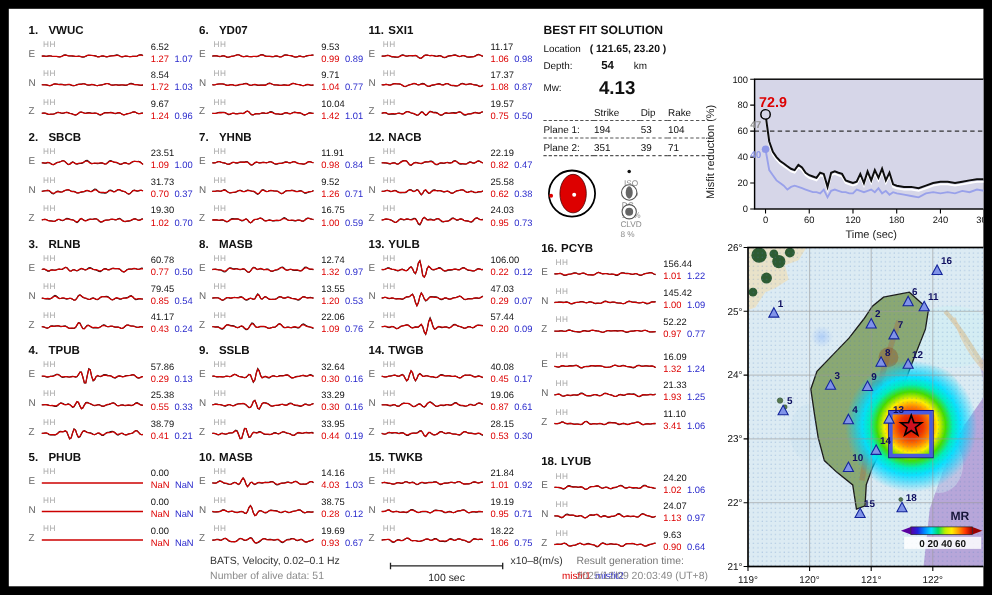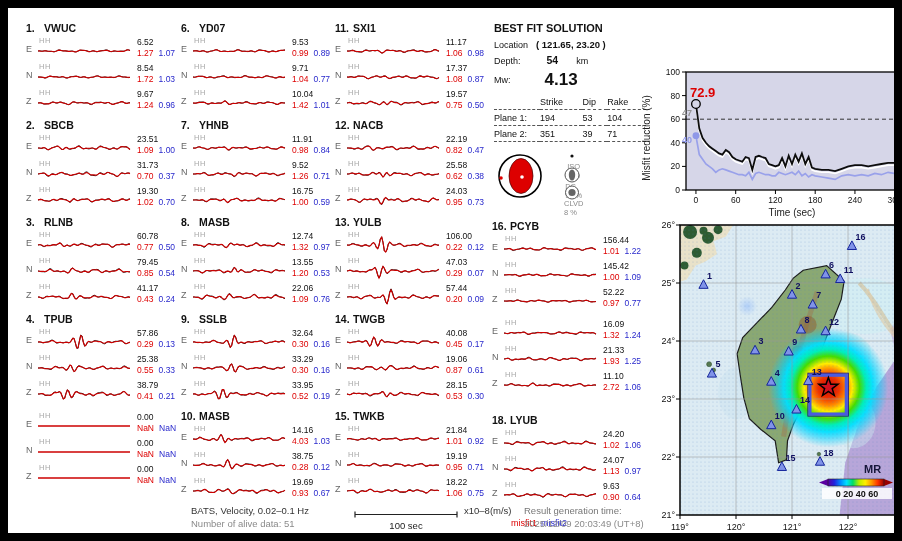--- a/index.html
+++ b/index.html
@@ -175,20 +175,21 @@
           <span class="comp">Z</span>
           <svg width="99" height="26" class="wv">
             <path d="M1.0,16.0L2.3,16.0L3.7,15.7L5.0,15.6L6.3,16.2L7.7,17.2L9.0,17.5L10.3,17.3L11.7,17.2L13.0,17.3L14.3,16.8L15.7,15.5L17.0,14.3L18.3,14.0L19.7,14.5L21.0,14.4L22.3,13.8L23.7,14.6L25.0,17.9L26.3,21.0L27.7,20.1L29.0,15.3L30.3,11.8L31.7,12.9L33.0,17.1L34.3,19.8L35.7,19.2L37.0,16.5L38.3,14.2L39.7,13.5L41.0,14.2L42.3,14.9L43.7,15.2L45.0,15.4L46.3,15.9L47.7,16.8L49.0,17.2L50.3,16.6L51.7,15.9L53.0,15.9L54.3,16.9L55.7,17.9L57.0,17.8L58.3,16.6L59.7,15.4L61.0,14.9L62.3,14.7L63.7,14.4L65.0,14.1L66.3,14.4L67.7,15.6L69.0,17.1L70.3,17.5L71.7,16.9L73.0,16.0L74.3,16.0L75.7,16.7L77.0,17.3L78.3,17.1L79.7,16.6L81.0,16.2L82.3,16.1L83.7,15.6L85.0,14.5L86.3,13.5L87.7,13.6L89.0,15.0L90.3,16.6L91.7,17.2L93.0,16.9" stroke="#151515" stroke-width="1" fill="none"></path>
             <path d="M1.0,16.0L2.3,16.0L3.7,15.7L5.0,15.5L6.3,15.9L7.7,16.8L9.0,17.1L10.3,17.1L11.7,17.2L13.0,17.3L14.3,16.9L15.7,15.8L17.0,14.7L18.3,14.4L19.7,14.6L21.0,14.2L22.3,13.6L23.7,14.5L25.0,17.8L26.3,20.9L27.7,20.1L29.0,15.6L30.3,12.2L31.7,13.2L33.0,17.0L34.3,19.4L35.7,18.6L37.0,16.1L38.3,14.1L39.7,13.7L41.0,14.4L42.3,15.2L43.7,15.6L45.0,15.8L46.3,16.3L47.7,16.9L49.0,17.1L50.3,16.5L51.7,15.7L53.0,15.6L54.3,16.4L55.7,17.3L57.0,17.3L58.3,16.6L59.7,15.7L61.0,15.4L62.3,15.3L63.7,15.0L65.0,14.6L66.3,14.7L67.7,15.5L69.0,16.6L70.3,16.9L71.7,16.5L73.0,15.9L74.3,16.0L75.7,16.8L77.0,17.4L78.3,17.3L79.7,16.7L81.0,16.3L82.3,16.1L83.7,15.5L85.0,14.5L86.3,13.6L87.7,13.8L89.0,15.1L90.3,16.5L91.7,17.2L93.0,17.1" stroke="#cc0000" stroke-width="1.15" fill="none"></path>
           </svg>
           <span class="ch">HH</span>
           <span class="nums"><span class="peak">38.79</span><br><span class="m1">0.41</span><span class="m2">0.21</span></span>
         </div>
       </div>
       <div class="station">
+        <div class="st-head"><span class="st-num">5.</span><span>PHUB</span></div>
         <div class="trace">
           <span class="comp">E</span>
           <svg width="99" height="26" class="wv">
             <path d="M1,16 L93,16" stroke="#cc0000" stroke-width="1.4" fill="none"></path>
           </svg>
           <span class="ch">HH</span>
           <span class="nums"><span class="peak">0.00</span><br><span class="m1">NaN</span><span class="m2">NaN</span></span>
         </div>
         <div class="trace">
           <span class="comp">N</span>
@@ -319,21 +320,21 @@
           <span class="ch">HH</span>
           <span class="nums"><span class="peak">33.29</span><br><span class="m1">0.30</span><span class="m2">0.16</span></span>
         </div>
         <div class="trace">
           <span class="comp">Z</span>
           <svg width="99" height="26" class="wv">
             <path d="M1.0,16.0L2.3,15.9L3.7,16.2L5.0,16.8L6.3,17.3L7.7,16.9L9.0,16.0L10.3,15.9L11.7,16.3L13.0,16.7L14.3,16.5L15.7,15.9L17.0,15.6L18.3,15.7L19.7,15.4L21.0,14.2L22.3,13.1L23.7,13.8L25.0,17.2L26.3,20.8L27.7,20.7L29.0,16.2L30.3,11.5L31.7,11.6L33.0,16.0L34.3,19.6L35.7,19.3L37.0,16.7L38.3,15.0L39.7,15.0L41.0,15.4L42.3,15.0L43.7,14.4L45.0,14.5L46.3,15.5L47.7,16.5L49.0,17.0L50.3,17.0L51.7,17.0L53.0,17.2L54.3,17.0L55.7,16.3L57.0,15.5L58.3,15.3L59.7,15.9L61.0,16.4L62.3,16.1L63.7,15.3L65.0,14.6L66.3,14.7L67.7,15.3L69.0,15.8L70.3,16.0L71.7,16.4L73.0,17.2L74.3,17.8L75.7,17.6L77.0,16.6L78.3,15.5L79.7,15.3L81.0,15.7L82.3,16.1L83.7,15.9L85.0,15.4L86.3,15.1L87.7,15.3L89.0,15.4L90.3,15.2L91.7,15.1L93.0,15.7" stroke="#151515" stroke-width="1" fill="none"></path>
             <path d="M1.0,16.0L2.3,15.9L3.7,16.1L5.0,16.7L6.3,17.1L7.7,16.9L9.0,16.3L10.3,16.1L11.7,16.4L13.0,16.6L14.3,16.3L15.7,15.8L17.0,15.5L18.3,15.5L19.7,15.3L21.0,14.4L22.3,13.5L23.7,14.3L25.0,17.4L26.3,20.7L27.7,20.5L29.0,16.0L30.3,11.6L31.7,11.6L33.0,15.6L34.3,19.1L35.7,19.0L37.0,16.6L38.3,15.1L39.7,15.2L41.0,15.7L42.3,15.5L43.7,14.9L45.0,14.8L46.3,15.5L47.7,16.2L49.0,16.6L50.3,16.6L51.7,16.7L53.0,16.9L54.3,16.9L55.7,16.4L57.0,15.8L58.3,15.7L59.7,16.1L61.0,16.4L62.3,16.0L63.7,15.2L65.0,14.6L66.3,14.7L67.7,15.2L69.0,15.7L70.3,16.1L71.7,16.5L73.0,17.2L74.3,17.8L75.7,17.5L77.0,16.5L78.3,15.6L79.7,15.2L81.0,15.5L82.3,15.8L83.7,15.7L85.0,15.4L86.3,15.4L87.7,15.6L89.0,15.8L90.3,15.6L91.7,15.5L93.0,15.9" stroke="#cc0000" stroke-width="1.15" fill="none"></path>
           </svg>
           <span class="ch">HH</span>
-          <span class="nums"><span class="peak">33.95</span><br><span class="m1">0.52</span><span class="m2">0.19</span></span>
+          <span class="nums"><span class="peak">33.95</span><br><span class="m1">0.44</span><span class="m2">0.19</span></span>
         </div>
       </div>
       <div class="station">
         <div class="st-head"><span class="st-num">10.</span><span>MASB</span></div>
         <div class="trace">
           <span class="comp">E</span>
           <svg width="99" height="26" class="wv">
             <path d="M1.0,16.0L2.3,16.1L3.7,16.2L5.0,15.9L6.3,15.0L7.7,14.1L9.0,14.5L10.3,15.4L11.7,16.2L13.0,16.5L14.3,16.7L15.7,17.1L17.0,17.4L18.3,17.1L19.7,16.1L21.0,15.4L22.3,15.7L23.7,16.9L25.0,17.6L26.3,16.3L27.7,13.3L29.0,11.4L30.3,13.2L31.7,17.3L33.0,19.3L34.3,17.9L35.7,15.6L37.0,15.4L38.3,16.8L39.7,17.5L41.0,16.8L42.3,15.9L43.7,15.7L45.0,16.1L46.3,16.2L47.7,15.8L49.0,15.4L50.3,15.4L51.7,15.5L53.0,15.3L54.3,14.8L55.7,14.8L57.0,15.6L58.3,17.0L59.7,17.8L61.0,17.7L62.3,16.9L63.7,16.3L65.0,16.2L66.3,16.1L67.7,15.6L69.0,15.2L70.3,15.3L71.7,15.8L73.0,16.1L74.3,15.6L75.7,14.8L77.0,14.6L78.3,15.3L79.7,16.4L81.0,17.2L82.3,17.2L83.7,17.1L85.0,17.2L86.3,17.1L87.7,16.4L89.0,15.4L90.3,14.8L91.7,15.0L93.0,15.8" stroke="#151515" stroke-width="1" fill="none"></path>
             <path d="M1.0,16.0L2.3,16.1L3.7,16.3L5.0,16.0L6.3,15.2L7.7,14.4L9.0,14.6L10.3,15.3L11.7,15.9L13.0,16.2L14.3,16.5L15.7,17.0L17.0,17.3L18.3,17.1L19.7,16.3L21.0,15.7L22.3,15.8L23.7,16.7L25.0,17.3L26.3,16.0L27.7,13.3L29.0,11.6L30.3,13.4L31.7,17.4L33.0,19.5L34.3,18.1L35.7,15.8L37.0,15.4L38.3,16.6L39.7,17.2L41.0,16.6L42.3,15.7L43.7,15.5L45.0,15.8L46.3,16.0L47.7,15.8L49.0,15.6L50.3,15.7L51.7,15.8L53.0,15.6L54.3,15.1L55.7,15.0L57.0,15.6L58.3,16.6L59.7,17.3L61.0,17.1L62.3,16.6L63.7,16.3L65.0,16.3L66.3,16.3L67.7,16.0L69.0,15.5L70.3,15.5L71.7,15.8L73.0,15.9L74.3,15.5L75.7,14.8L77.0,14.6L78.3,15.3L79.7,16.3L81.0,17.1L82.3,17.2L83.7,17.2L85.0,17.2L86.3,17.0L87.7,16.4L89.0,15.4L90.3,14.8L91.7,14.9L93.0,15.6" stroke="#cc0000" stroke-width="1.15" fill="none"></path>
           </svg>
@@ -562,21 +563,21 @@
           <span class="ch">HH</span>
           <span class="nums"><span class="peak">21.33</span><br><span class="m1">1.93</span><span class="m2">1.25</span></span>
         </div>
         <div class="trace">
           <span class="comp">Z</span>
           <svg width="99" height="26" class="wv">
             <path d="M1.0,16.0L2.3,16.1L3.7,16.1L5.0,15.9L6.3,15.3L7.7,14.5L9.0,14.7L10.3,15.5L11.7,16.3L13.0,16.4L14.3,16.1L15.7,15.9L17.0,16.1L18.3,16.5L19.7,16.6L21.0,16.4L22.3,16.5L23.7,16.8L25.0,17.1L26.3,16.6L27.7,15.3L29.0,14.1L30.3,14.0L31.7,15.1L33.0,16.3L34.3,16.6L35.7,16.2L37.0,16.0L38.3,16.3L39.7,16.5L41.0,16.3L42.3,16.1L43.7,16.2L45.0,16.8L46.3,17.1L47.7,16.7L49.0,15.7L50.3,15.0L51.7,14.9L53.0,15.1L54.3,15.2L55.7,15.2L57.0,15.6L58.3,16.4L59.7,17.0L61.0,16.9L62.3,16.3L63.7,15.9L65.0,16.1L66.3,16.6L67.7,16.9L69.0,16.6L70.3,16.0L71.7,15.7L73.0,15.6L74.3,15.3L75.7,14.8L77.0,14.6L78.3,15.1L79.7,16.2L81.0,17.0L82.3,17.0L83.7,16.5L85.0,16.2L86.3,16.3L87.7,16.5L89.0,16.4L90.3,16.1L91.7,16.0L93.0,16.2" stroke="#151515" stroke-width="1" fill="none"></path>
             <path d="M1.0,16.0L2.3,16.1L3.7,16.2L5.0,16.0L6.3,15.5L7.7,14.8L9.0,14.8L10.3,15.4L11.7,16.0L13.0,16.2L14.3,16.0L15.7,15.9L17.0,16.2L18.3,16.6L19.7,16.7L21.0,16.5L22.3,16.5L23.7,16.7L25.0,16.8L26.3,16.3L27.7,15.2L29.0,14.2L30.3,14.2L31.7,15.2L33.0,16.4L34.3,16.7L35.7,16.4L37.0,16.2L38.3,16.3L39.7,16.4L41.0,16.2L42.3,15.9L43.7,16.0L45.0,16.5L46.3,16.8L47.7,16.5L49.0,15.9L50.3,15.4L51.7,15.3L53.0,15.4L54.3,15.4L55.7,15.4L57.0,15.6L58.3,16.1L59.7,16.6L61.0,16.6L62.3,16.2L63.7,15.9L65.0,16.1L66.3,16.7L67.7,16.9L69.0,16.6L70.3,16.1L71.7,15.8L73.0,15.6L74.3,15.2L75.7,14.8L77.0,14.7L78.3,15.2L79.7,16.1L81.0,16.9L82.3,17.0L83.7,16.6L85.0,16.4L86.3,16.4L87.7,16.5L89.0,16.3L90.3,16.0L91.7,15.8L93.0,16.0" stroke="#cc0000" stroke-width="1.15" fill="none"></path>
           </svg>
           <span class="ch">HH</span>
-          <span class="nums"><span class="peak">11.10</span><br><span class="m1">2.72</span><span class="m2">1.06</span></span>
+          <span class="nums"><span class="peak">11.10</span><br><span class="m1">3.41</span><span class="m2">1.06</span></span>
         </div>
       </div>
       <div class="station">
         <div class="st-head"><span class="st-num">18.</span><span>LYUB</span></div>
         <div class="trace">
           <span class="comp">E</span>
           <svg width="99" height="26" class="wv">
             <path d="M1.0,16.0L2.3,16.0L3.7,16.2L5.0,16.3L6.3,16.5L7.7,17.2L9.0,17.7L10.3,17.3L11.7,16.0L13.0,14.8L14.3,14.4L15.7,14.9L17.0,15.4L18.3,15.6L19.7,15.6L21.0,15.8L22.3,16.1L23.7,16.0L25.0,15.7L26.3,16.0L27.7,16.9L29.0,17.8L30.3,17.8L31.7,16.9L33.0,15.9L34.3,15.3L35.7,15.3L37.0,15.3L38.3,15.0L39.7,14.7L41.0,14.9L42.3,15.7L43.7,16.6L45.0,16.8L46.3,16.2L47.7,15.7L49.0,15.9L50.3,16.7L51.7,17.3L53.0,17.2L54.3,16.7L55.7,16.3L57.0,16.1L58.3,15.6L59.7,14.7L61.0,14.1L62.3,14.3L63.7,15.4L65.0,16.5L66.3,16.7L67.7,16.3L69.0,16.0L70.3,16.2L71.7,16.7L73.0,16.8L74.3,16.5L75.7,16.5L77.0,16.8L78.3,16.9L79.7,16.3L81.0,15.0L82.3,14.1L83.7,14.1L85.0,15.0L86.3,15.8L87.7,16.2L89.0,16.2L90.3,16.5L91.7,16.9L93.0,16.9" stroke="#151515" stroke-width="1" fill="none"></path>
             <path d="M1.0,16.0L2.3,16.0L3.7,16.1L5.0,16.1L6.3,16.2L7.7,16.8L9.0,17.2L10.3,17.0L11.7,16.1L13.0,15.2L14.3,14.9L15.7,15.3L17.0,15.7L18.3,15.8L19.7,15.7L21.0,15.7L22.3,15.8L23.7,15.7L25.0,15.5L26.3,15.9L27.7,16.9L29.0,17.8L30.3,17.7L31.7,16.9L33.0,16.0L34.3,15.5L35.7,15.4L37.0,15.3L38.3,15.0L39.7,14.6L41.0,14.9L42.3,15.7L43.7,16.5L45.0,16.8L46.3,16.4L47.7,16.0L49.0,16.1L50.3,16.7L51.7,17.1L53.0,16.9L54.3,16.3L55.7,16.0L57.0,15.8L58.3,15.5L59.7,15.0L61.0,14.6L62.3,14.9L63.7,15.8L65.0,16.6L66.3,16.7L67.7,16.3L69.0,15.9L70.3,16.0L71.7,16.3L73.0,16.4L74.3,16.3L75.7,16.4L77.0,16.7L78.3,16.9L79.7,16.5L81.0,15.4L82.3,14.6L83.7,14.5L85.0,15.1L86.3,15.7L87.7,15.9L89.0,16.0L90.3,16.3L91.7,16.7L93.0,16.9" stroke="#cc0000" stroke-width="1.15" fill="none"></path>
           </svg>

